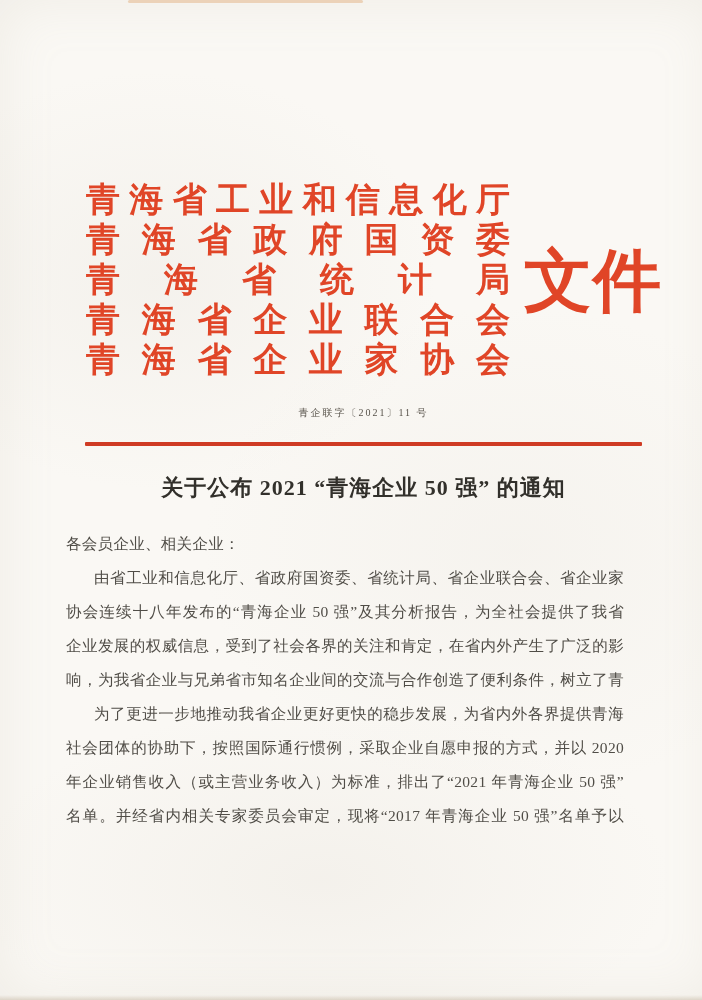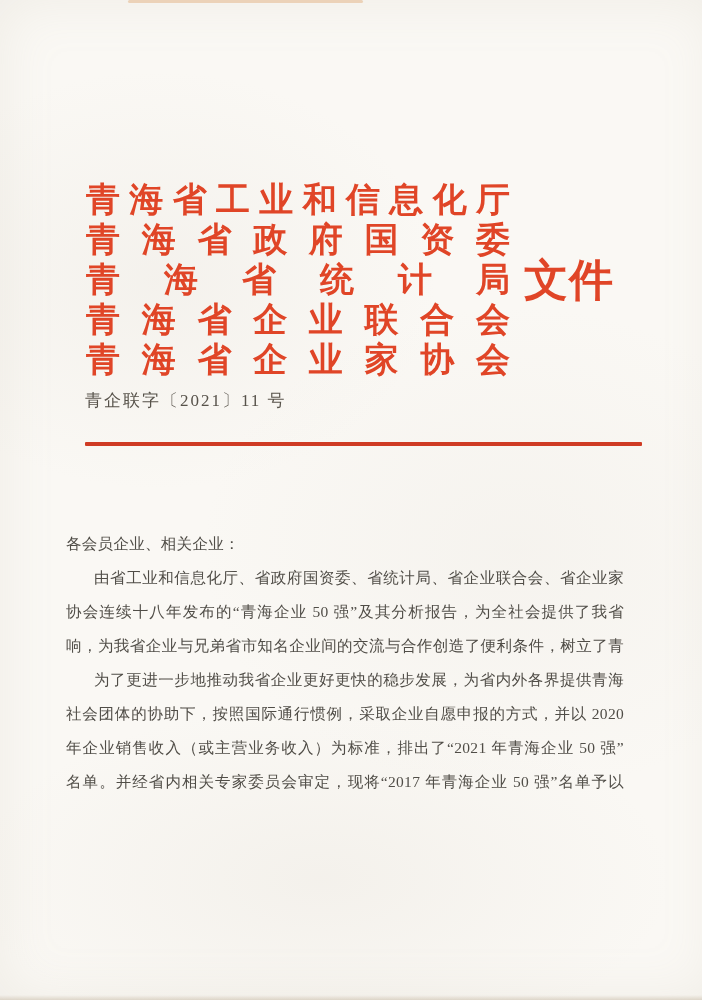--- a/index.html
+++ b/index.html
@@ -48,35 +48,35 @@
     color: var(--red, #e04527);
     text-align: justify;
     text-align-last: justify;
     text-justify: inter-character;
     white-space: nowrap;
   }
   .wenjian {
     position: absolute;
     left: 524px;
     top: 250px;
-    font-size: 44px;
+    font-size: 68px;
     line-height: 62px;
     font-weight: 900;
     color: var(--red, #e04527);
     letter-spacing: 1px;
     white-space: nowrap;
   }
   .doc-number {
     position: absolute;
     left: 85px;
-    top: 385px;
+    top: 397px;
     width: 557px;
     line-height: 32px;
-    text-align: left;
-    font-size: 17px;
+    text-align: center;
+    font-size: 10px;
     letter-spacing: 2px;
     color: var(--docnum-ink, #57524a);
   }
   .red-line {
     position: absolute;
     left: 85px;
     top: 442px;
     width: 557px;
     height: 4px;
     background: var(--red-line, #cf3b24);
@@ -133,25 +133,27 @@
       <div class="org-line">青海省企业联合会</div>
       <div class="org-line">青海省企业家协会</div>
     </div>
 
   <div class="wenjian">文件</div>
 
   <div class="doc-number">青企联字〔2021〕11 号</div>
 
   <div class="red-line"></div>
 
+  <div class="doc-title">关于公布 2021 “青海企业 50 强” 的通知</div>
 
   <div class="body-block">
       <div class="body-line">各会员企业、相关企业：</div>
       <div class="body-line justify indent">由省工业和信息化厅、省政府国资委、省统计局、省企业联合会、省企业家</div>
       <div class="body-line justify">协会连续十八年发布的“青海企业 50 强”及其分析报告，为全社会提供了我省</div>
+      <div class="body-line justify">企业发展的权威信息，受到了社会各界的关注和肯定，在省内外产生了广泛的影</div>
       <div class="body-line justify">响，为我省企业与兄弟省市知名企业间的交流与合作创造了便利条件，树立了青</div>
       <div class="body-line justify indent">为了更进一步地推动我省企业更好更快的稳步发展，为省内外各界提供青海</div>
       <div class="body-line justify">社会团体的协助下，按照国际通行惯例，采取企业自愿申报的方式，并以 2020</div>
       <div class="body-line justify">年企业销售收入（或主营业务收入）为标准，排出了“2021 年青海企业 50 强”</div>
       <div class="body-line justify">名单。并经省内相关专家委员会审定，现将“2017 年青海企业 50 强”名单予以</div>
     </div>
 
   <div class="edge-bottom"></div>
 </div>
 

